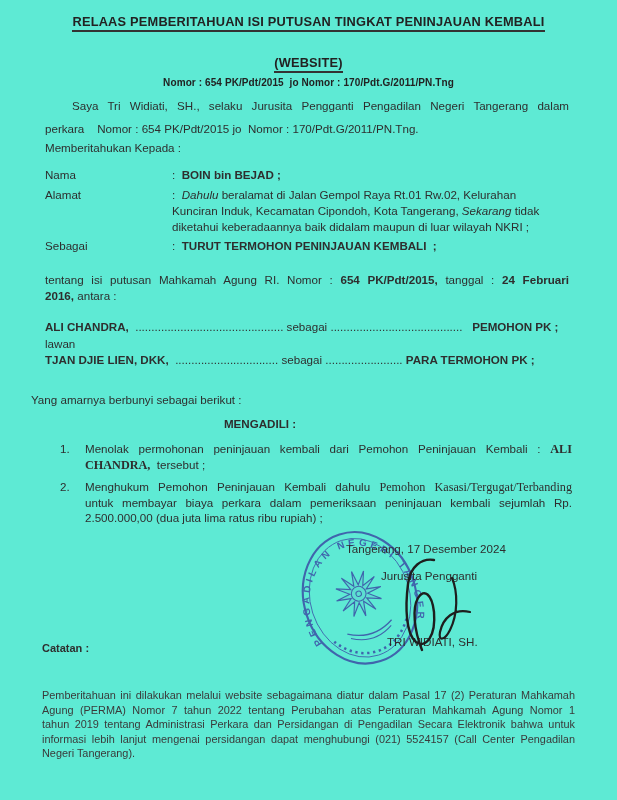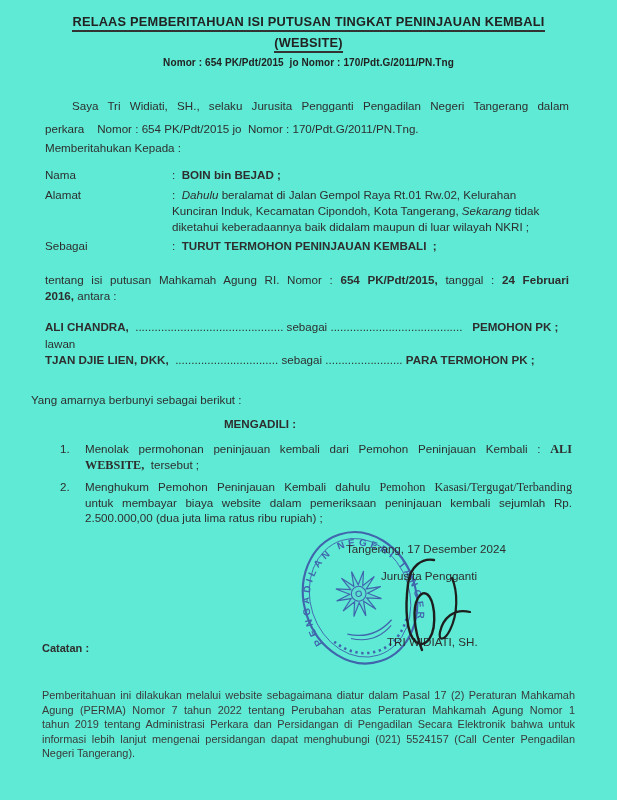--- a/index.html
+++ b/index.html
@@ -14,21 +14,21 @@
   }
   .abs { position: absolute; }
 
   
   .hdr { left:0; top:12px; width:617px; text-align:center; z-index:2; }
   .hdr-title {
     display:inline-block;
     font-size:12.8px; font-weight:bold; letter-spacing:.2px; color:#222;
     border-bottom:2px solid #333; padding-bottom:1px;
   }
-  .hdr-sub { margin-top:1px;text-decoration:underline; }
+  .hdr-sub { margin-top:21px;text-decoration:underline; }
   .hdr-no { margin-top:4px; font-size:10px; font-weight:bold; color:#222; letter-spacing:.1px; }
 
   
   .t   { font-size:11.6px; line-height:15.5px; }
   .jline { display:block; text-align:justify; text-align-last:justify; }
   .lline { display:block; }
   .b   { font-weight:bold; }
   .i   { font-style:italic; }
   .serif  { font-family:"Liberation Serif", serif; font-size:12.2px; }
   .serif-b{ font-family:"Liberation Serif", serif; font-size:12.2px; font-weight:bold; }
@@ -135,29 +135,29 @@
   <div class="abs amar t">Yang amarnya berbunyi sebagai berikut :</div>
   <div class="abs mengadili t">MENGADILI :</div>
 
   <div class="abs items t">
     <div class="item">
       <span class="item-no">1.</span>
       <span class="jline">
         <span>Menolak permohonan peninjauan kembali dari Pemohon Peninjauan Kembali : </span><span class="serif-b">ALI</span>
       </span>
       <span class="lline">
-        <span class="serif-b">WEBSITE,</span><span>&nbsp; tersebut ;</span>
+        <span class="serif-b">CHANDRA,</span><span>&nbsp; tersebut ;</span>
       </span>
     </div>
     <div class="item">
       <span class="item-no">2.</span>
       <span class="jline">
         <span>Menghukum Pemohon Peninjauan Kembali dahulu </span><span class="serif">Pemohon Kasasi/Tergugat/Terbanding</span>
       </span>
-      <span class="jline">untuk membayar biaya website dalam pemeriksaan peninjauan kembali sejumlah Rp.</span>
+      <span class="jline">untuk membayar biaya perkara dalam pemeriksaan peninjauan kembali sejumlah Rp.</span>
       <span class="lline">2.500.000,00 (dua juta lima ratus ribu rupiah) ;</span>
     </div>
   </div>
 
   <svg class="abs stamp" viewBox="0 0 140 140" opacity="0.85">
     <g transform="rotate(-18 70 66)">
       <ellipse class="stamp-line" cx="70" cy="66" rx="53" ry="63" stroke-width="2"></ellipse>
       <ellipse class="stamp-line" cx="70" cy="66" rx="47" ry="57" stroke-width="0.8"></ellipse>
       <path id="stampArc" d="M 24 100 A 50 60 0 1 1 116 100" fill="none"></path>
       <text class="stamp-text">

